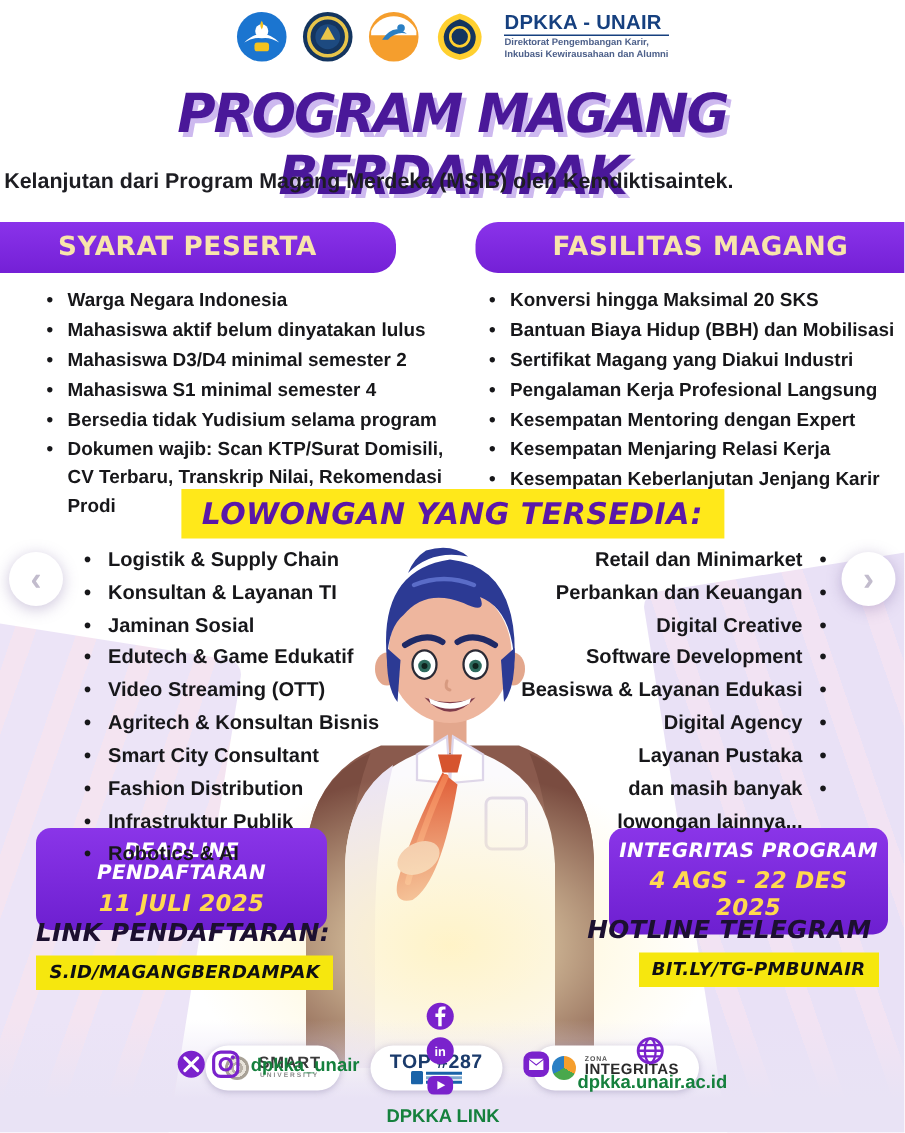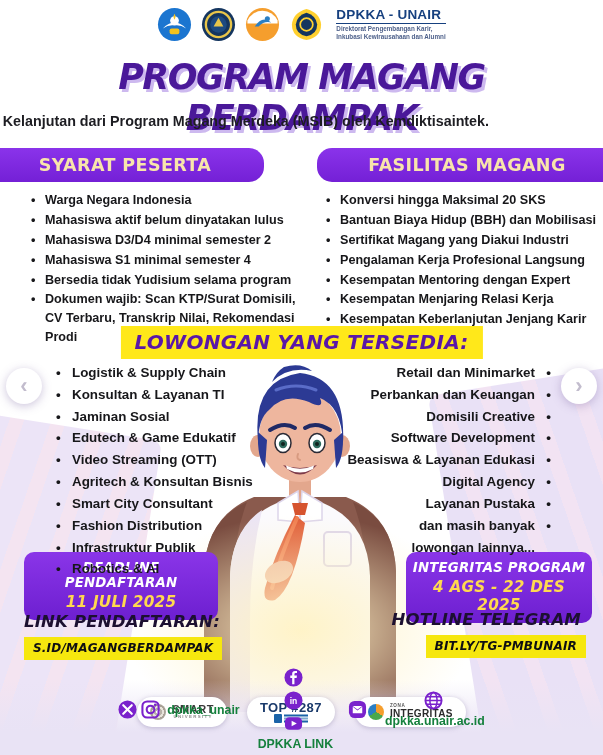--- a/index.html
+++ b/index.html
@@ -236,21 +236,21 @@
     <li>Video Streaming (OTT)</li>
     <li>Agritech &amp; Konsultan Bisnis</li>
     <li>Smart City Consultant</li>
     <li>Fashion Distribution</li>
     <li>Infrastruktur Publik</li>
     <li>Robotics &amp; AI</li>
   </ul>
   <ul class="jobs jobs-right">
     <li>Retail dan Minimarket</li>
     <li>Perbankan dan Keuangan</li>
-    <li>Domisili Creative</li>
+    <li>Digital Creative</li>
     <li>Software Development</li>
     <li>Beasiswa &amp; Layanan Edukasi</li>
     <li>Digital Agency</li>
     <li>Layanan Pustaka</li>
     <li>dan masih banyak</li>
     <li class="no-bullet">lowongan lainnya...</li>
   </ul>
 
   <div class="chev chev-left">
     <span>‹</span>

